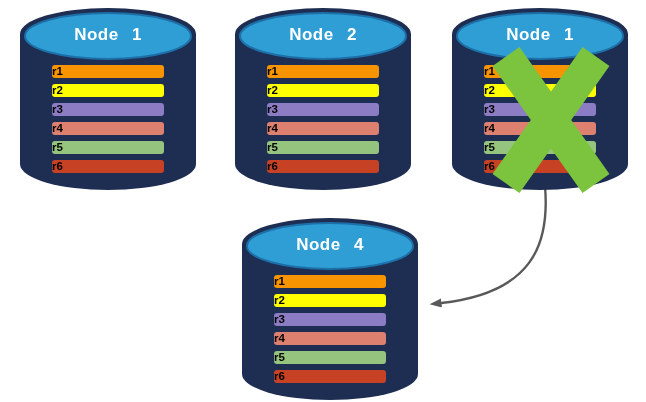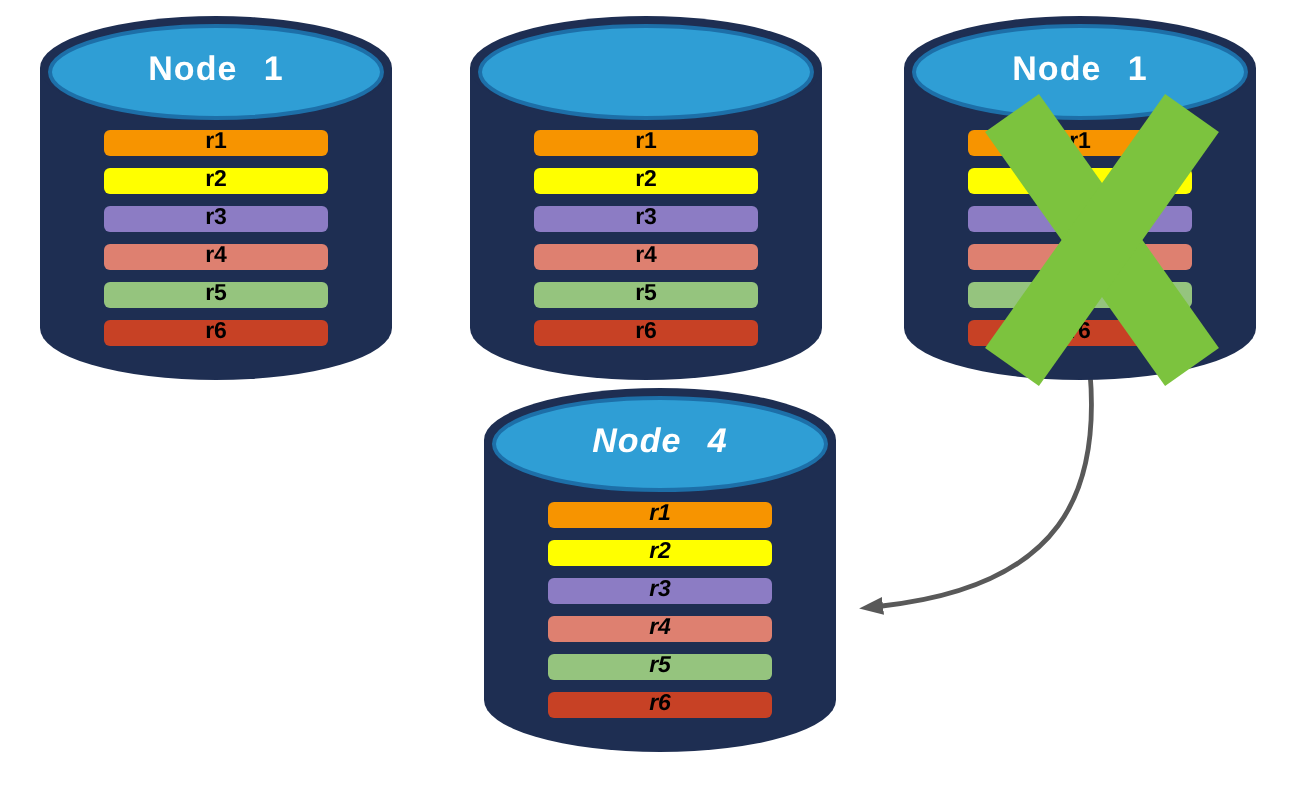--- a/index.html
+++ b/index.html
@@ -43,30 +43,29 @@
   .bars {
     position: absolute;
     left: 34px;
     top: 59px;
     width: 112px;
   }
   .bar {
     height: 13px;
     margin-bottom: 6px;
     border-radius: 3px;
-    text-align: center;
     font-size: 11.5px;
     font-weight: 700;
     line-height: 13px;
     color: #000000;
   }
   #node1 { left: 18px;  top: 6px; }
   #node2 { left: 233px; top: 6px; }
   #node3 { left: 450px; top: 6px; }
-  #node4 { left: 240px; top: 192px; font-style: italic; }
+  #node4 { left: 240px; top: 216px; }
   .x-mark {
     position: absolute;
     left: 40px;
     top: 45px;
     width: 122px;
     height: 138px;
     overflow: visible;
   }
   .arrow-layer {
     position: absolute;
@@ -106,20 +105,21 @@
       <div class="bar" style="background-color: rgb(199, 65, 37);">r6</div>
     </div>
   </div>
 
   <div class="node" id="node2">
     <svg class="cyl" viewBox="0 0 180 186">
       <path d="M2,28 L2,158 A88,26 0 0 0 178,158 L178,28 Z" fill="#1E2E52"></path>
       <ellipse cx="90" cy="28" rx="88" ry="26" fill="#1E2E52"></ellipse>
       <ellipse cx="90" cy="30" rx="83" ry="23" stroke-width="2" fill="#2F9ED5" stroke="#1D6FA8"></ellipse>
     </svg>
+    <div class="node-label">Node 2</div>
     <div class="bars">
       <div class="bar" style="background-color: rgb(247, 148, 0);">r1</div>
       <div class="bar" style="background-color: rgb(255, 255, 0);">r2</div>
       <div class="bar" style="background-color: rgb(140, 124, 196);">r3</div>
       <div class="bar" style="background-color: rgb(222, 128, 112);">r4</div>
       <div class="bar" style="background-color: rgb(149, 196, 126);">r5</div>
       <div class="bar" style="background-color: rgb(199, 65, 37);">r6</div>
     </div>
   </div>
 

